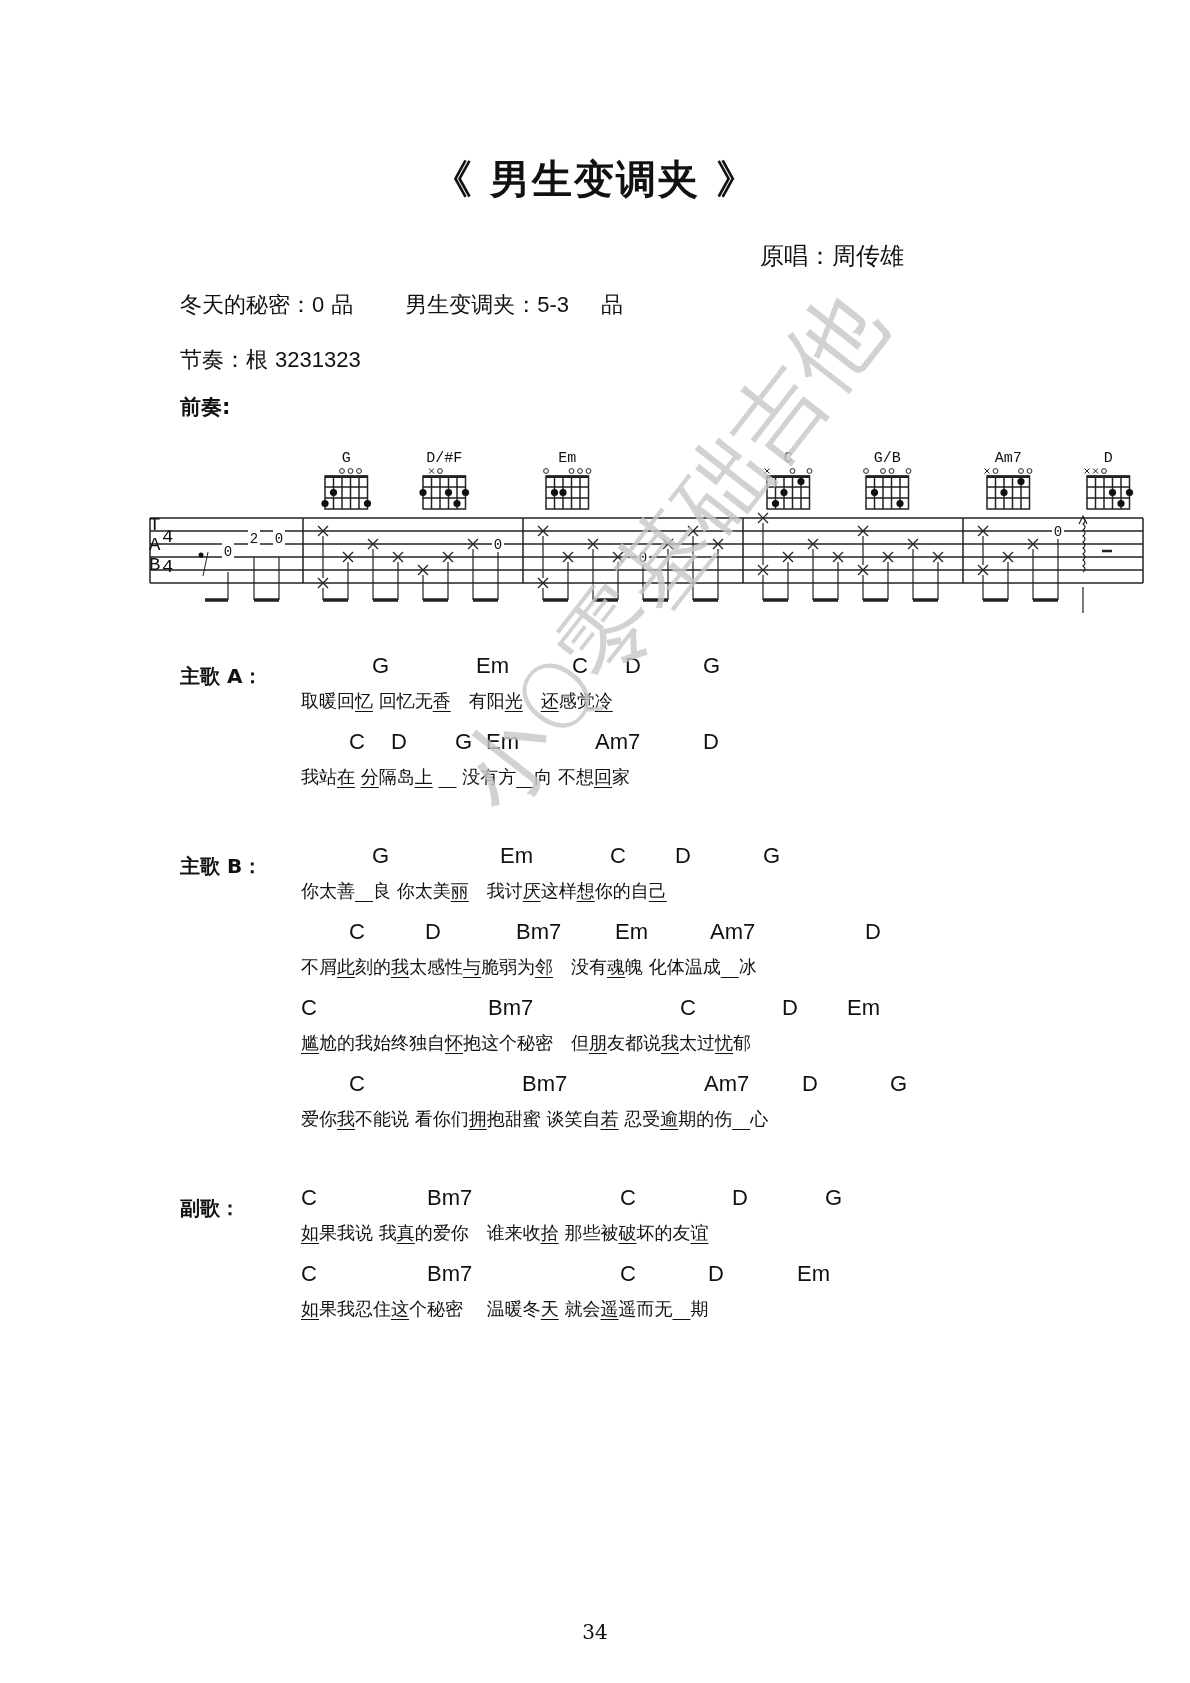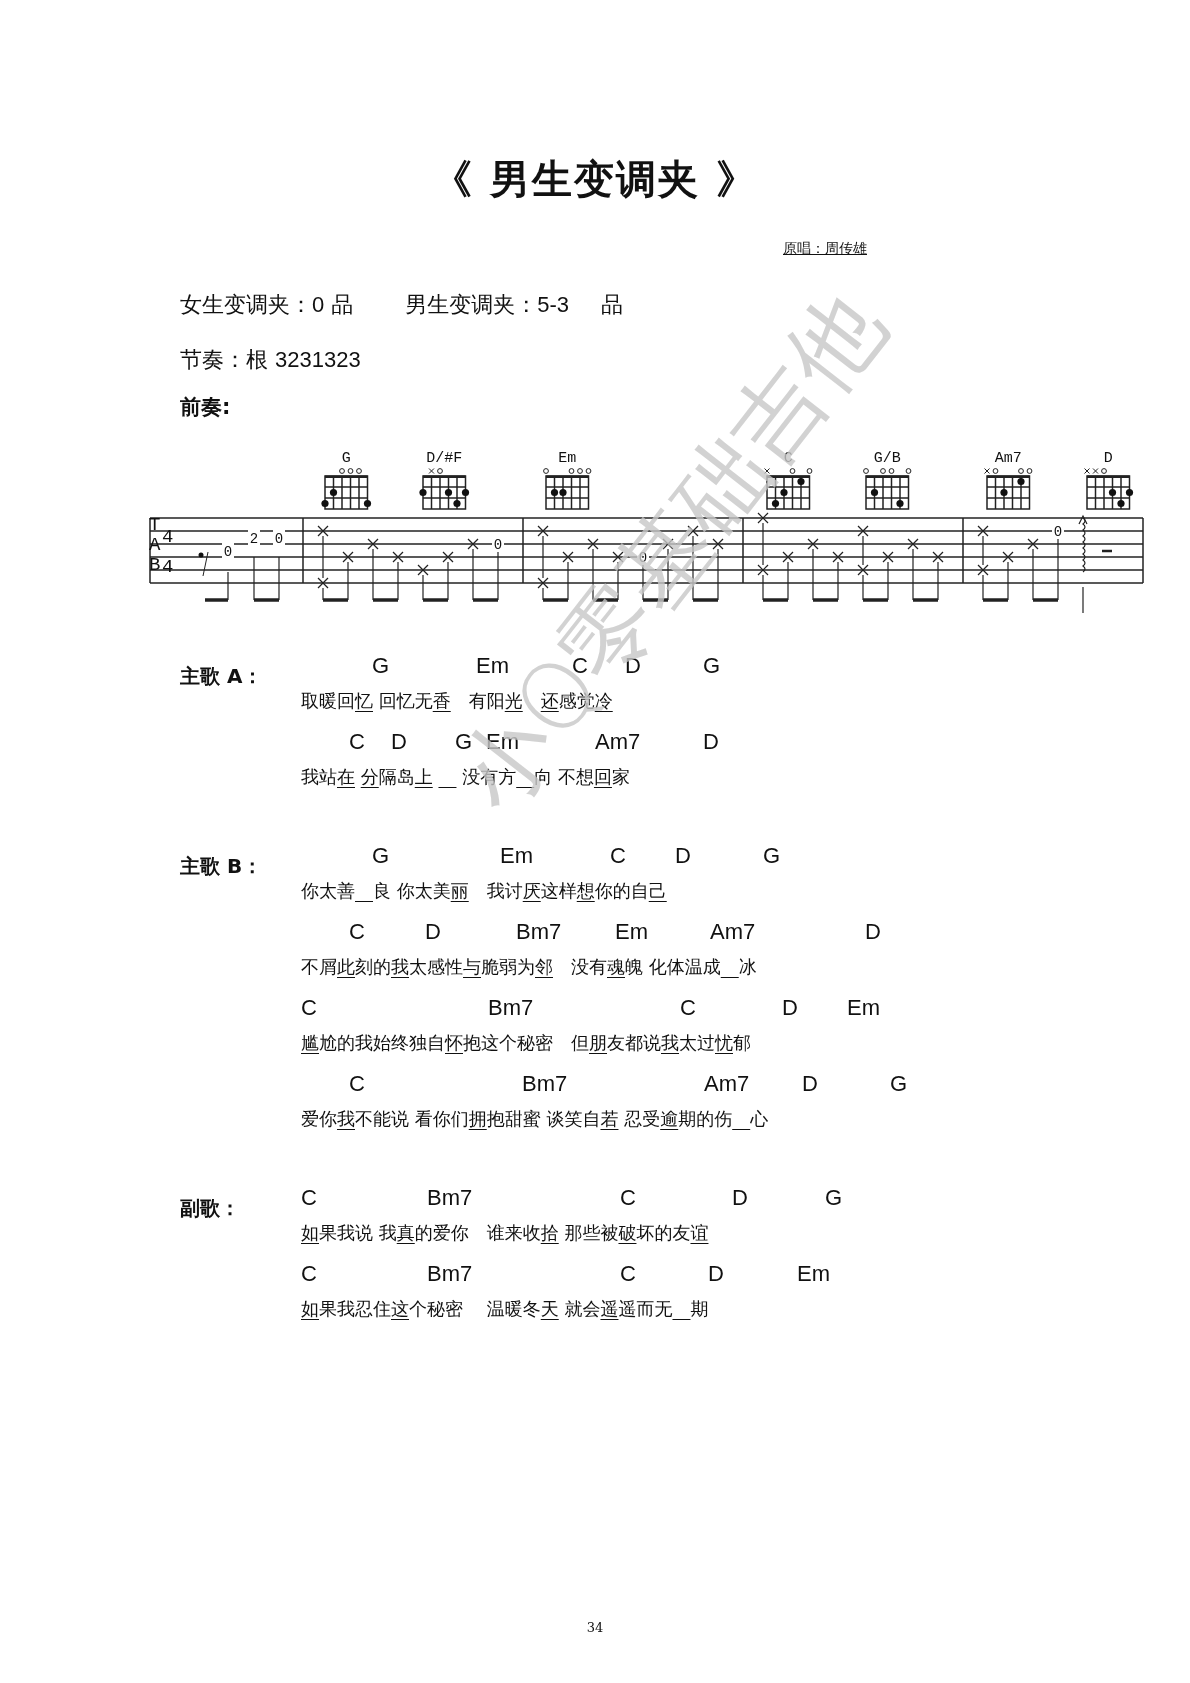--- a/index.html
+++ b/index.html
@@ -1,45 +1,45 @@
 <!DOCTYPE html>
 <html><head>
 <meta charset="utf-8">
 <style>
   html, body { margin:0; padding:0; background:#fff; }
   body { width:1190px; height:1683px; position:relative; overflow:hidden;
          font-family:"DejaVu Serif", serif; color:#111; }
   .abs { position:absolute; white-space:nowrap; }
   .title { left:0; width:1190px; top:152px; text-align:center; font-size:40px; font-weight:bold; letter-spacing:2px; }
-  .singer { left:783px; top:240px; font-size:14px;text-decoration:underline; }
+  .singer { left:760px; top:240px; font-size:24px; }
   .capo { left:180px; top:290px; font-size:22px; }
   .capo .num { font-family:"Liberation Sans", sans-serif; }
   .rhythm { left:180px; top:345px; font-size:22px; }
   .rhythm .num { font-family:"Liberation Sans", sans-serif;margin-top:16px; }
   .intro-label { left:180px; top:393px; font-size:21px; font-weight:bold; font-family:"DejaVu Sans", sans-serif; }
   .sec-label { font-size:20px; font-weight:bold; font-family:"DejaVu Sans", sans-serif;margin-top:8px; }
   .chord-line { font-family:"Liberation Sans", sans-serif; font-size:22px; height:28px; }
   .chord-line span { position:absolute; top:0; }
   .lyric-line { font-size:18px; height:30px; letter-spacing:0px; }
   .lyric-line u { text-decoration:underline; text-underline-offset:4px; }
   .watermark { left:430px; top:760px; font-size:92px; color:#c8c8c8; transform:rotate(-52deg); transform-origin:left top; font-family:"DejaVu Sans", sans-serif; font-weight:200; opacity:0.8; }
-  .page-num { left:0; width:1190px; top:1620px; text-align:center; font-size:13px; }
+  .page-num { left:0; width:1190px; top:1620px; text-align:center; font-size:20px; }
   svg text { font-family:"Liberation Mono", monospace; }
 </style>
 </head>
 <body>
 
 <div class="abs title">《 男生变调夹 》</div>
 
 <div class="abs singer">
   <span>原唱：</span><span>周传雄</span>
 </div>
 
 <div class="abs capo">
-  <span>女生变调夹：</span><span class="num">0</span>
+  <span>冬天的秘密：</span><span class="num">0</span>
   <span>品</span>
   <span style="display:inline-block;width:38px"></span>
   <span>男生变调夹：</span><span class="num">5-3</span>
   <span style="display:inline-block;width:18px"></span>
   <span>品</span>
 </div>
 
 <div class="abs rhythm">
   <span>节奏：根</span>
   <span class="num">3231323</span>

